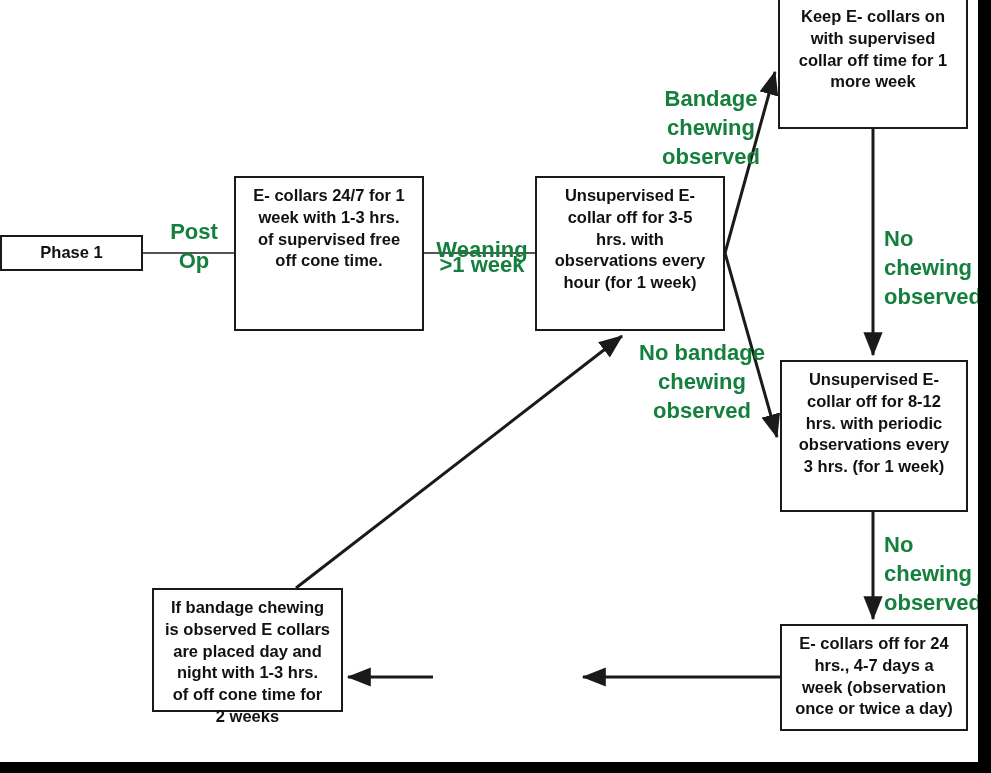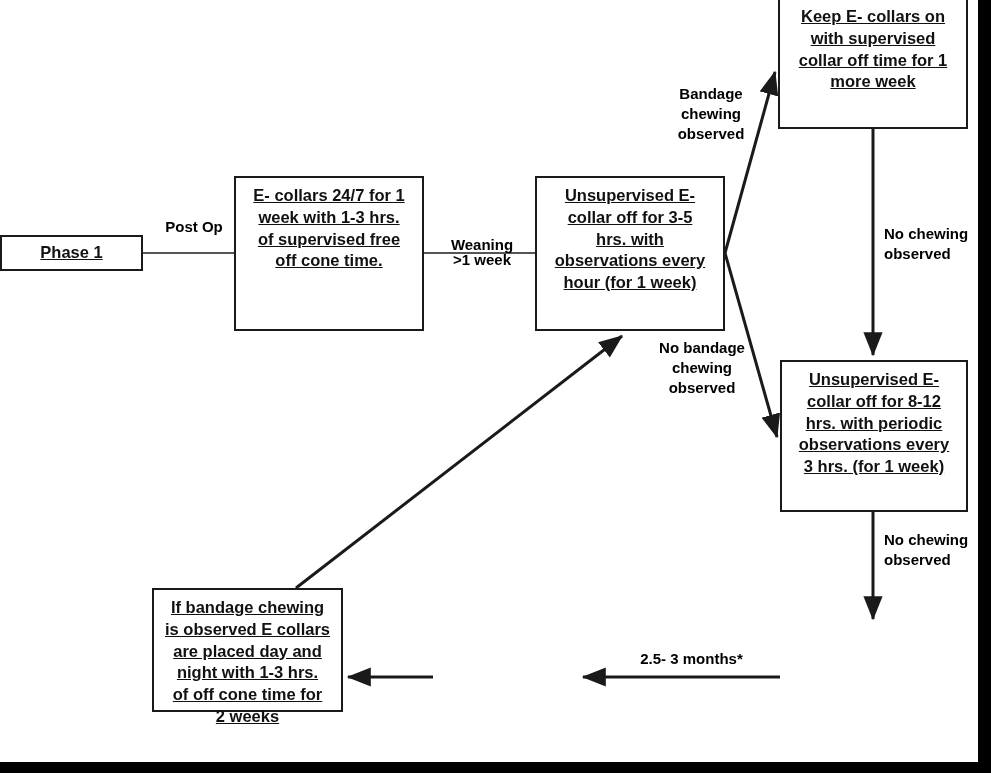--- a/index.html
+++ b/index.html
@@ -54,27 +54,26 @@
     padding: 7px 6px 4px 6px;
   }
   .node.center-v {
     align-items: center;
     padding-top: 4px;
   }
   .node-text {
     display: block;
     width: 100%;
     white-space: pre-line;
-    text-decoration: underline;
   }
   .edge-label {
     position: absolute;
-    color: #000000;
+    color: #15803d;
     font-weight: bold;
-    font-size: 15px;
+    font-size: 22px;
     line-height: 1.32;
     text-align: center;
     white-space: pre-line;
     background: transparent;
   }
 </style>
 </head>
 <body>
 
 <div id="page">
@@ -132,20 +131,26 @@
   </div>
 
   <div class="node" style="left:780px; top:360px; width:188px; height:152px;">
     <span class="node-text">Unsupervised E-
 collar off for 8-12
 hrs. with periodic
 observations every
 3 hrs. (for 1 week)</span>
   </div>
 
+  <div class="node" style="left:780px; top:624px; width:188px; height:107px;">
+    <span class="node-text">E- collars off for 24
+hrs., 4-7 days a
+week (observation
+once or twice a day)</span>
+  </div>
 
 
   <div class="node" style="left:152px; top:588px; width:191px; height:124px;">
     <span class="node-text">If bandage chewing
 is observed E collars
 are placed day and
 night with 1-3 hrs.
 of off cone time for
 2 weeks</span>
   </div>
@@ -163,19 +168,18 @@
   <div class="edge-label" style="left:628px; top:338px; width:148px;">No bandage
 chewing
 observed</div>
 
   <div class="edge-label" style="left:884px; top:224px; width:107px; text-align:left;">No chewing
 observed</div>
 
   <div class="edge-label" style="left:884px; top:530px; width:107px; text-align:left;">No chewing
 observed</div>
 
-  <div class="edge-label" style="left:609px; top:649px; width:165px;">2.5- 3 months*</div>
 
 
   <div class="edge-band" id="band-right"></div>
   <div class="edge-band" id="band-bottom"></div>
 
 </div>
 
 </body></html>

